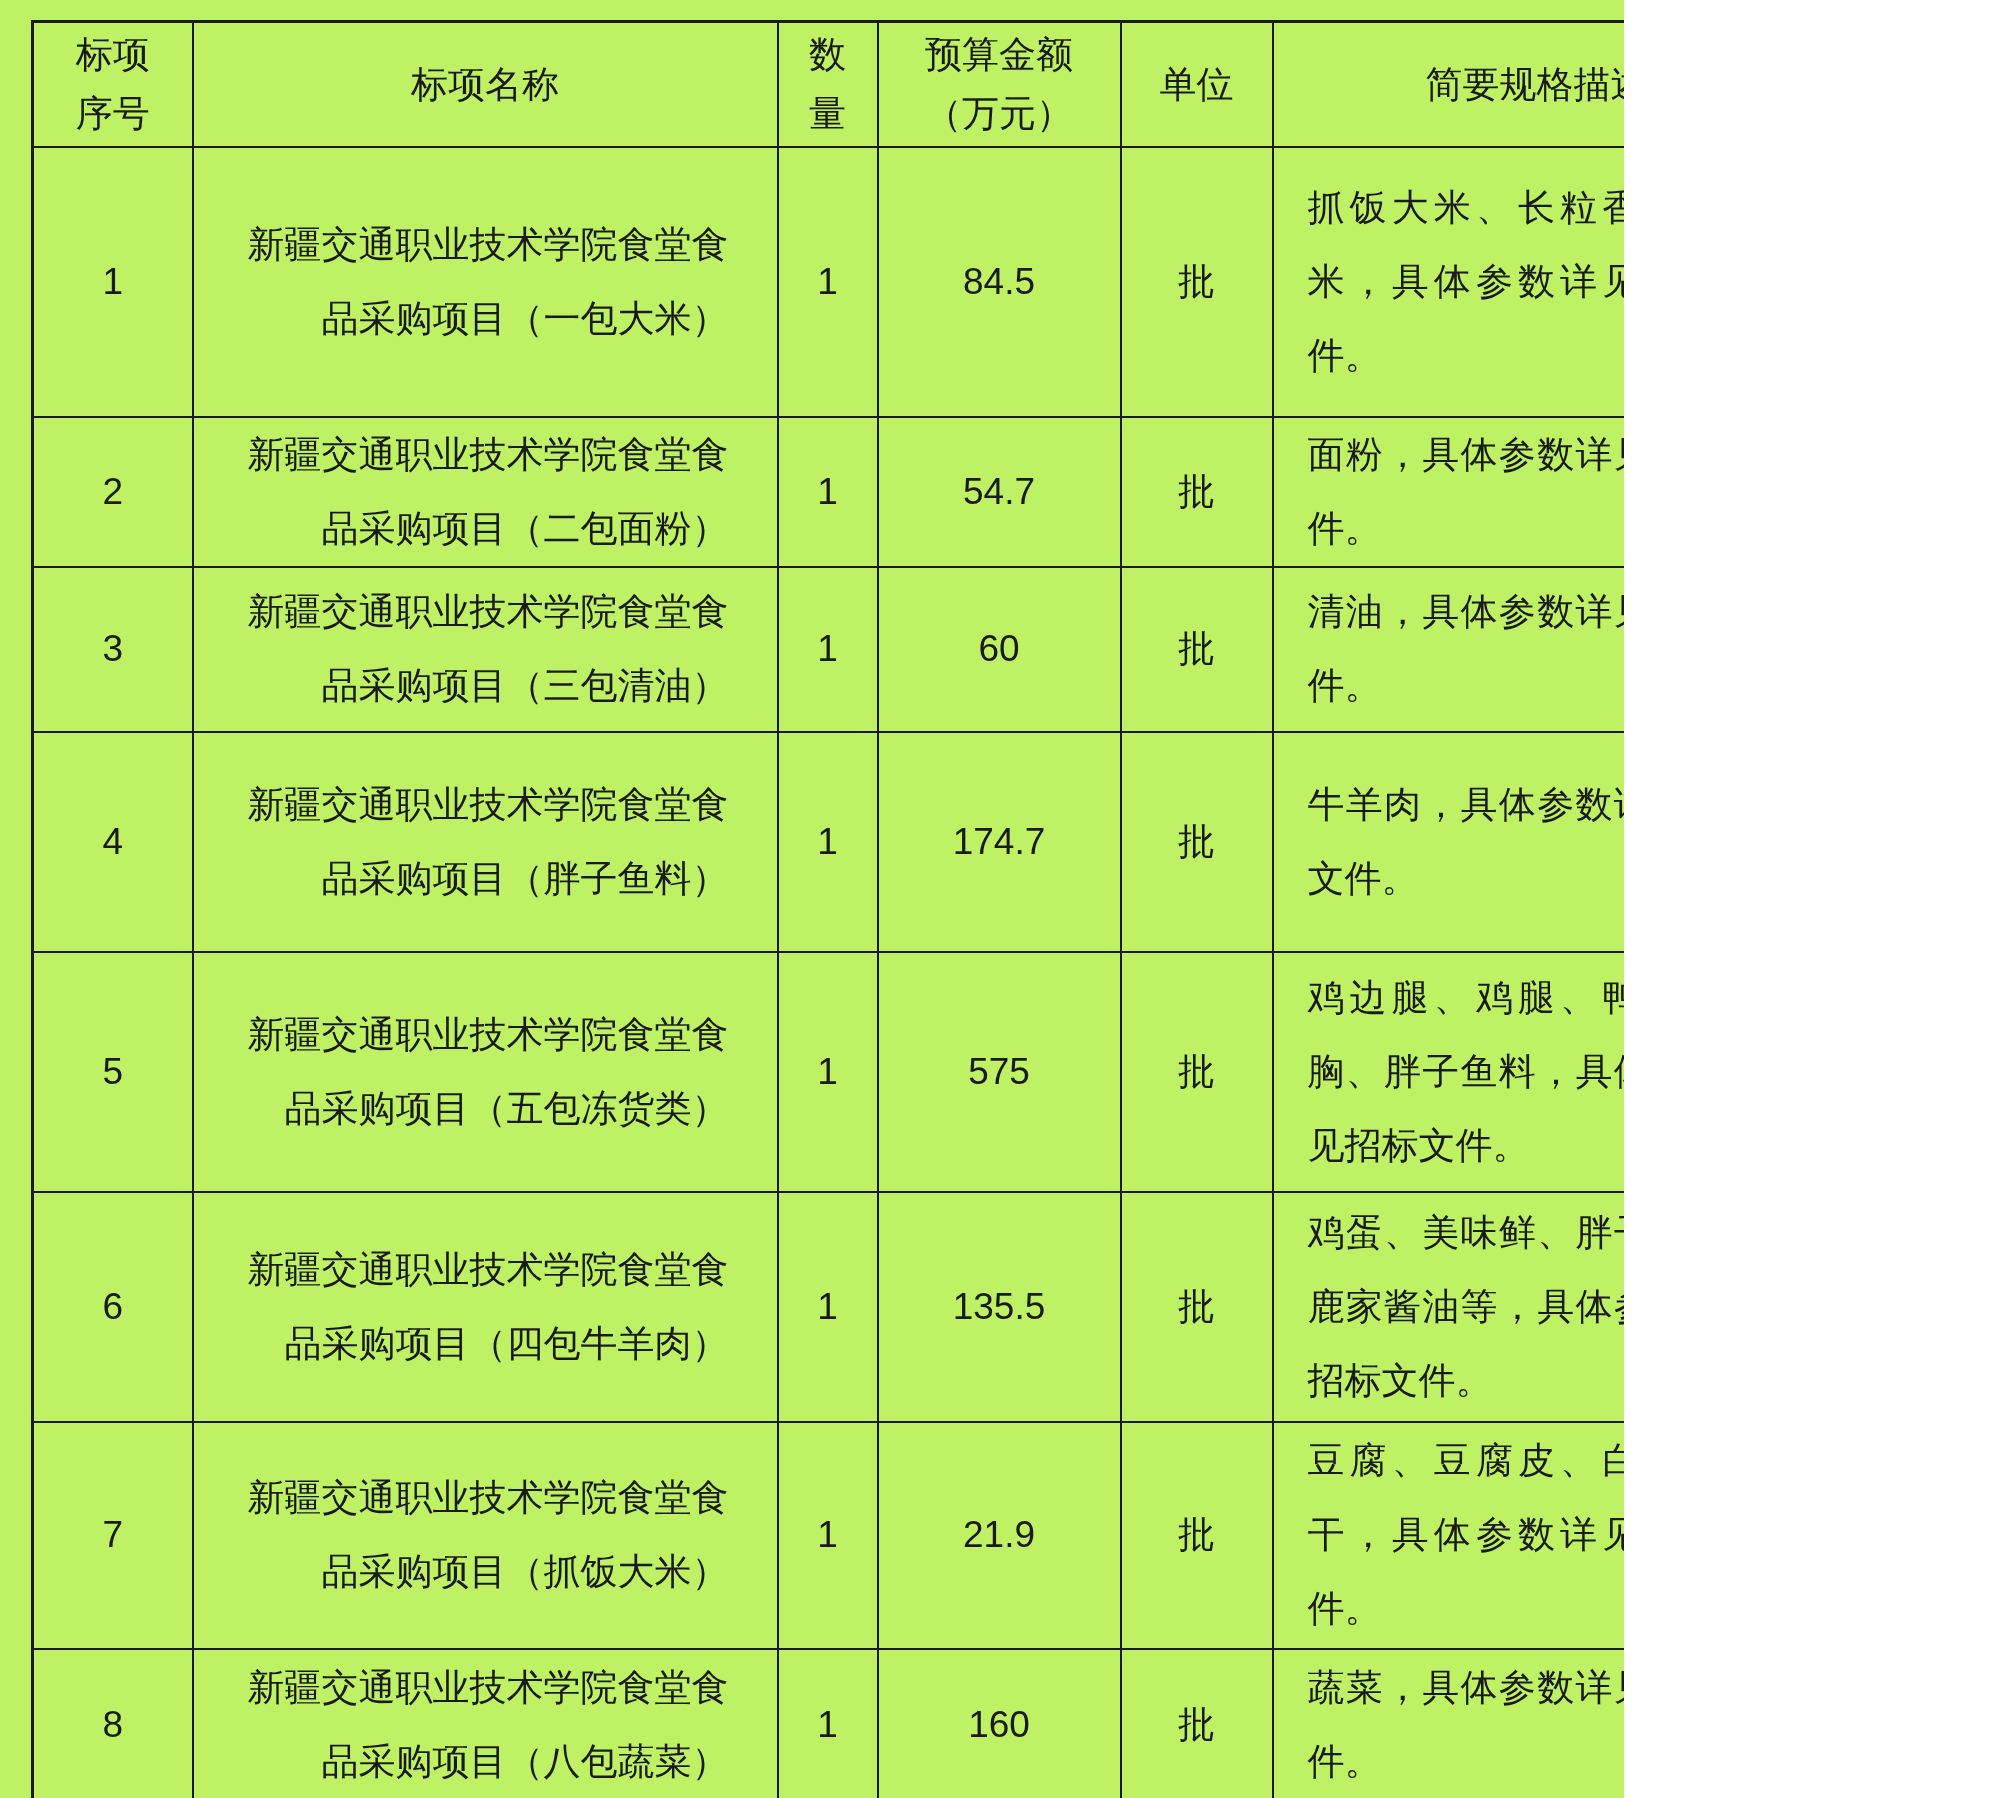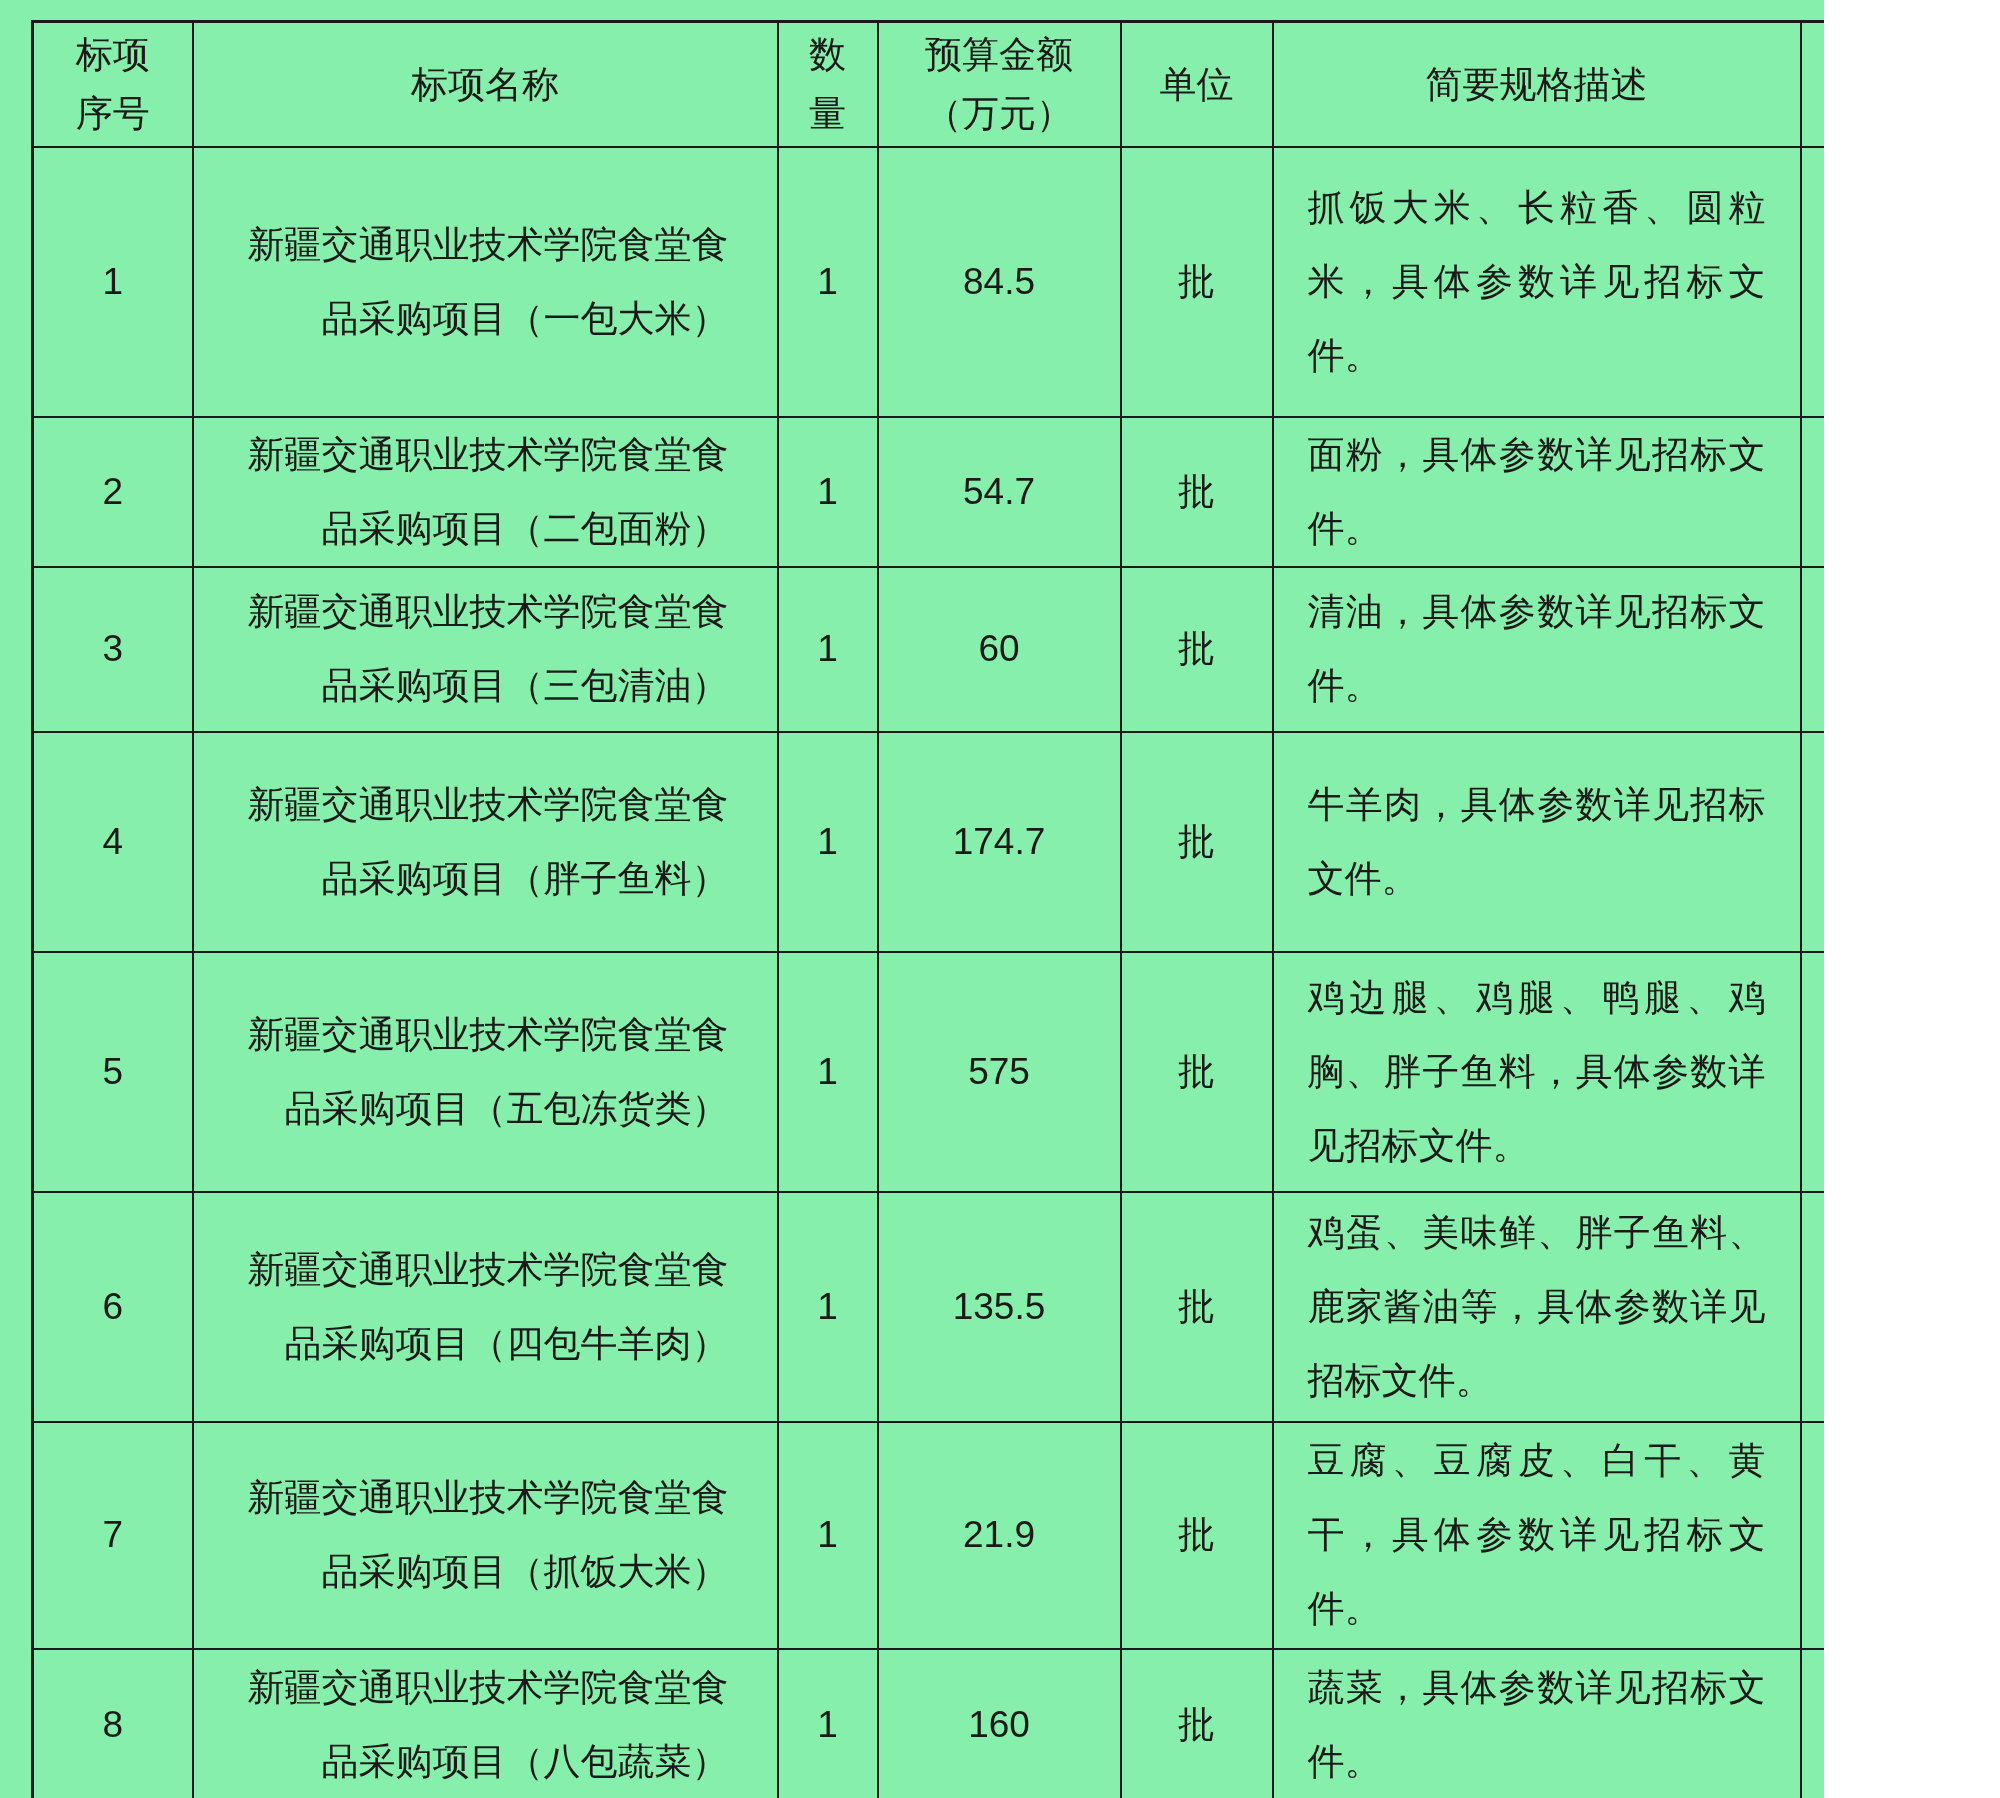--- a/index.html
+++ b/index.html
@@ -6,23 +6,23 @@
     margin: 0;
     padding: 0;
     background: #ffffff;
     width: 2000px;
     height: 1798px;
     font-family: "Liberation Sans", sans-serif;
     color: #1a1a1a;
   }
   .page {
     position: relative;
-    width: 1824px;
+    width: 1624px;
     height: 1798px;
-    background: #86efac;
+    background: #bef264;
     overflow: hidden;
   }
   table.lot-table {
     position: absolute;
     left: 31px;
     top: 20px;
     width: 1938px;
     border-collapse: collapse;
     table-layout: fixed;
     border: 3px solid #1a1a1a;

